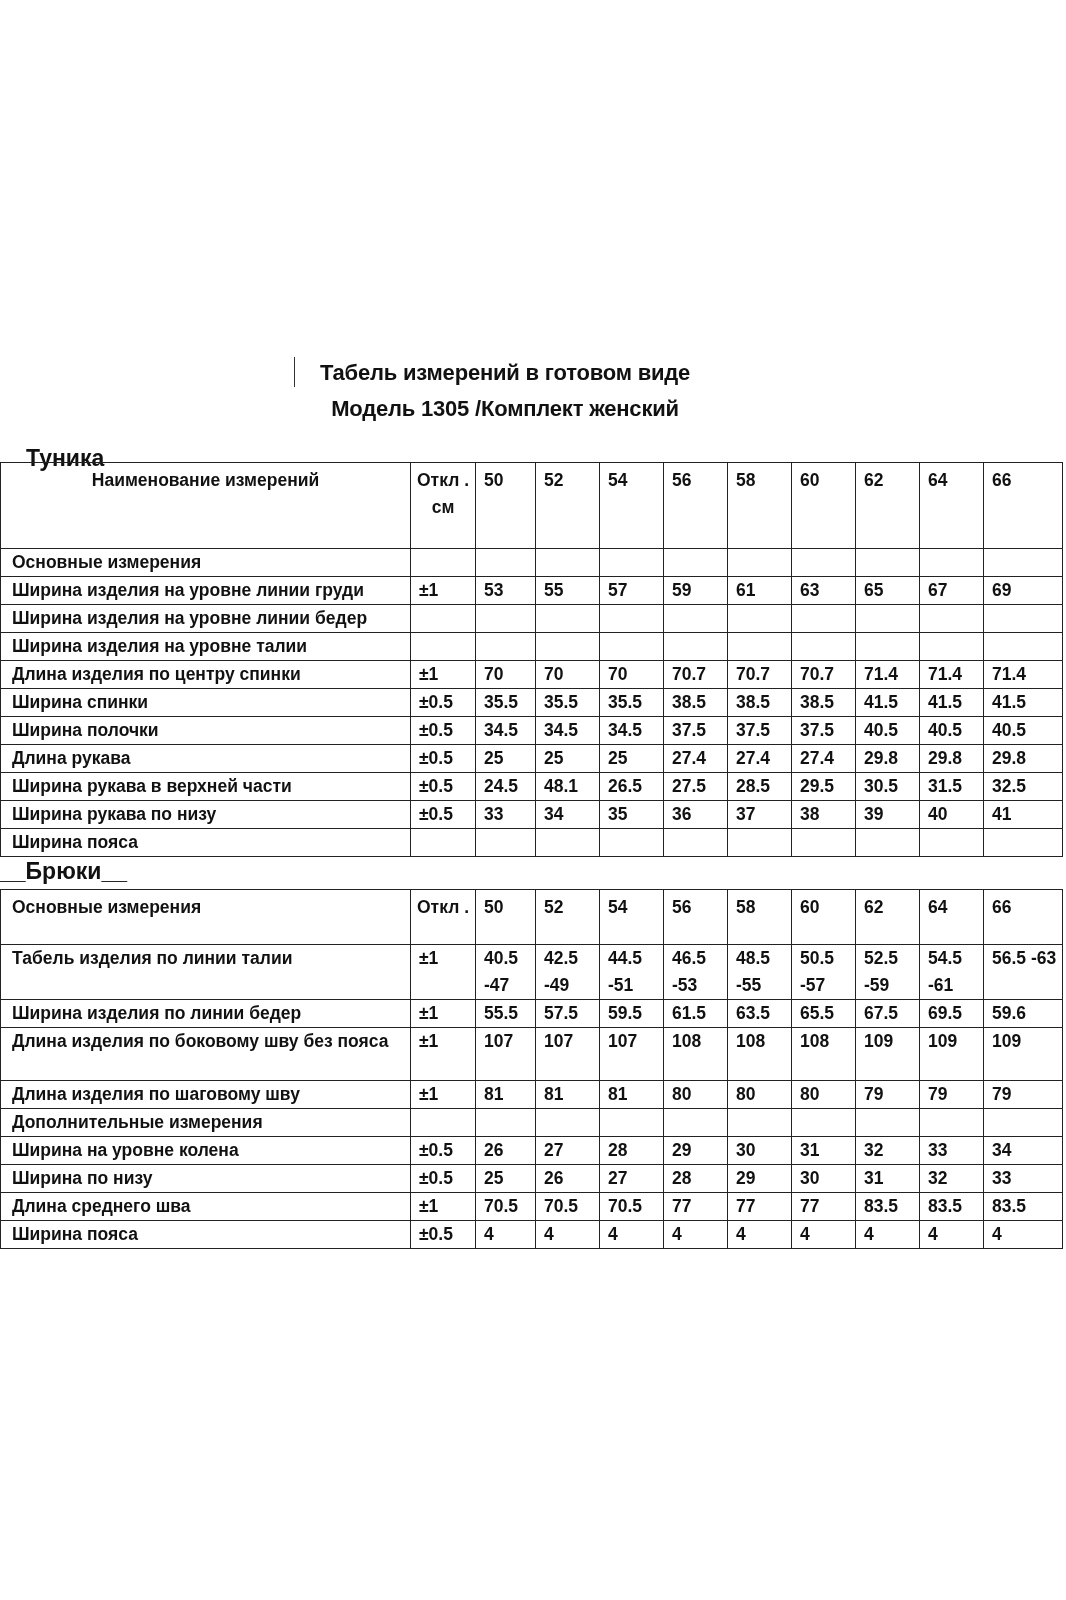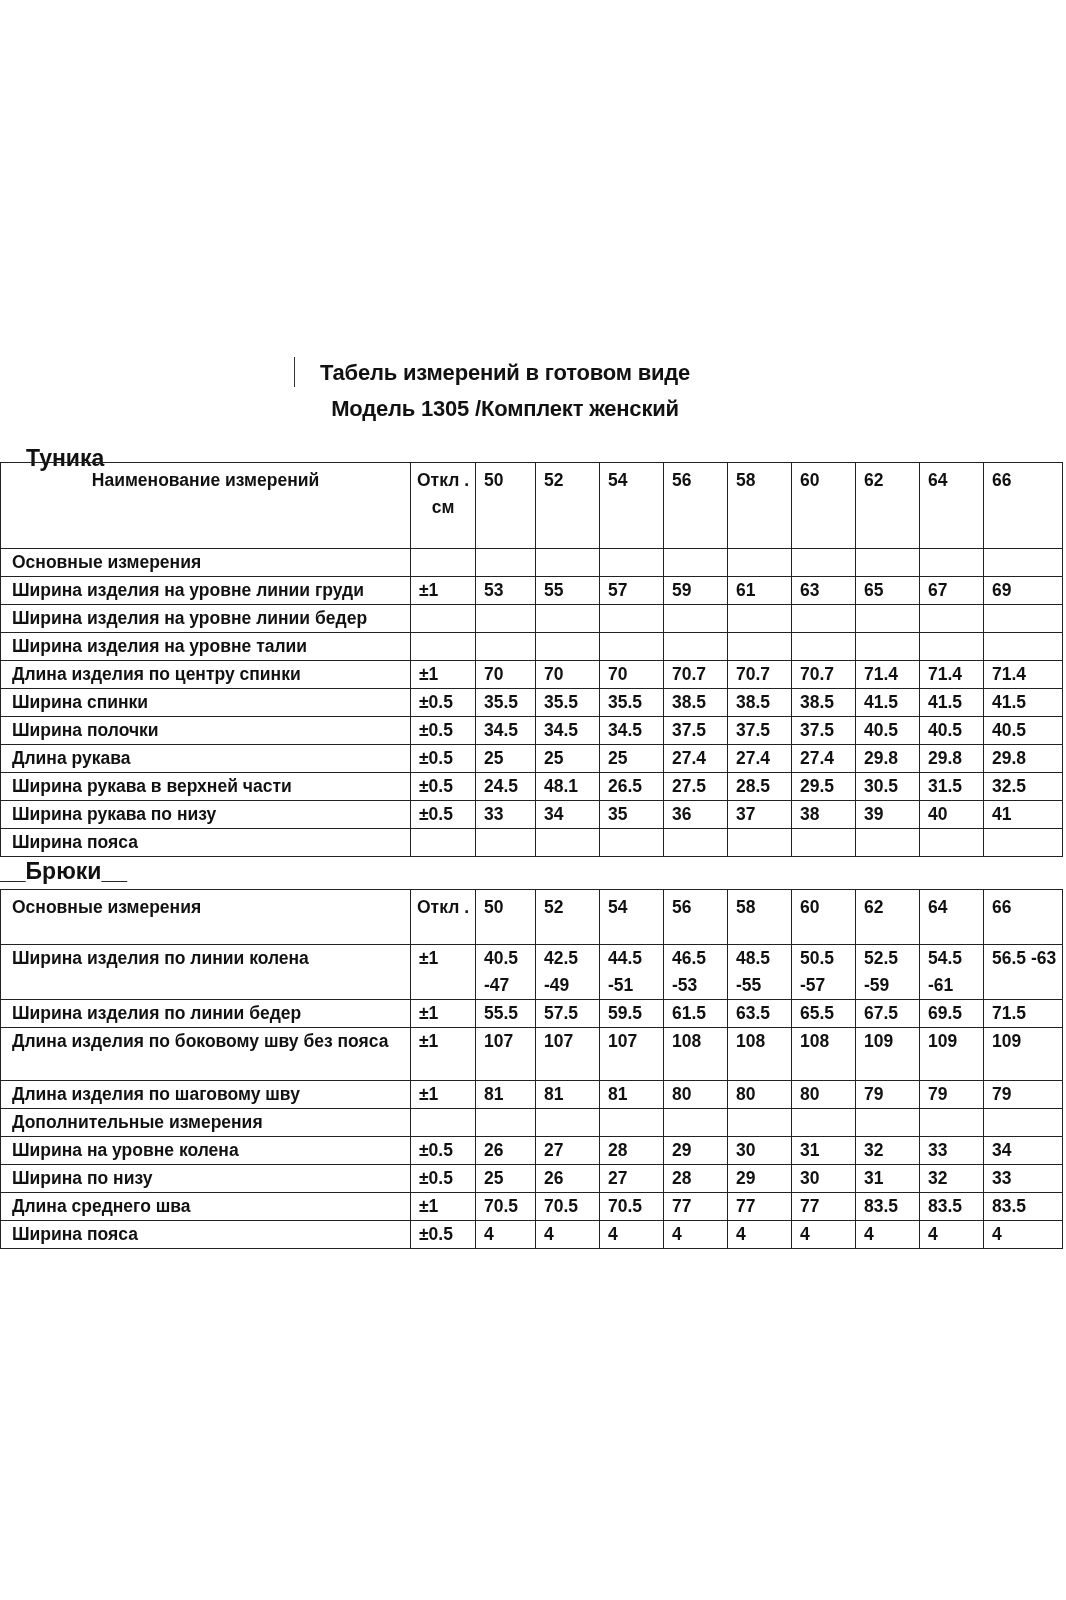--- a/index.html
+++ b/index.html
@@ -248,21 +248,21 @@
         <td>52</td>
         <td>54</td>
         <td>56</td>
         <td>58</td>
         <td>60</td>
         <td>62</td>
         <td>64</td>
         <td>66</td>
       </tr>
       <tr class="r2">
-        <td class="name" style="white-space: normal;">Ширина изделия по линии колена</td>
+        <td class="name" style="white-space: normal;">Табель изделия по линии талии</td>
         <td class="tol">±1</td>
         <td style="white-space: normal; margin-top: 20px;">40.5 -47</td>
         <td style="white-space: normal;">42.5 -49</td>
         <td style="white-space: normal;">44.5 -51</td>
         <td style="white-space: normal;">46.5 -53</td>
         <td style="white-space: normal;">48.5 -55</td>
         <td style="white-space: normal;">50.5 -57</td>
         <td style="white-space: normal;">52.5 -59</td>
         <td style="white-space: normal;">54.5 -61</td>
         <td style="white-space: normal;">56.5 -63</td>
@@ -271,21 +271,21 @@
         <td class="name">Ширина изделия по линии  бедер</td>
         <td class="tol">±1</td>
         <td>55.5</td>
         <td>57.5</td>
         <td>59.5</td>
         <td>61.5</td>
         <td>63.5</td>
         <td>65.5</td>
         <td>67.5</td>
         <td>69.5</td>
-        <td>71.5</td>
+        <td>59.6</td>
       </tr>
       <tr class="r2">
         <td class="name" style="white-space: normal;">Длина изделия по боковому шву без пояса</td>
         <td class="tol">±1</td>
         <td style="white-space: normal;">107</td>
         <td style="white-space: normal;">107</td>
         <td style="white-space: normal;">107</td>
         <td style="white-space: normal;">108</td>
         <td style="white-space: normal;">108</td>
         <td style="white-space: normal;">108</td>

